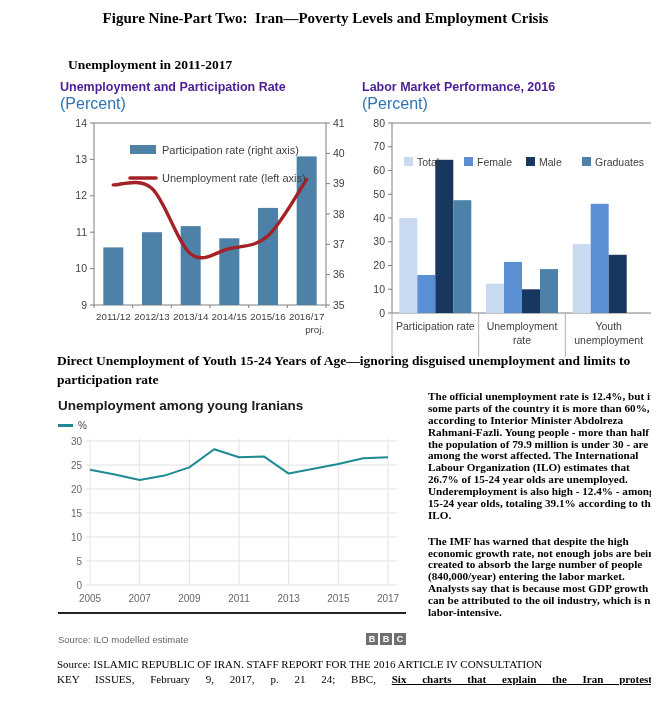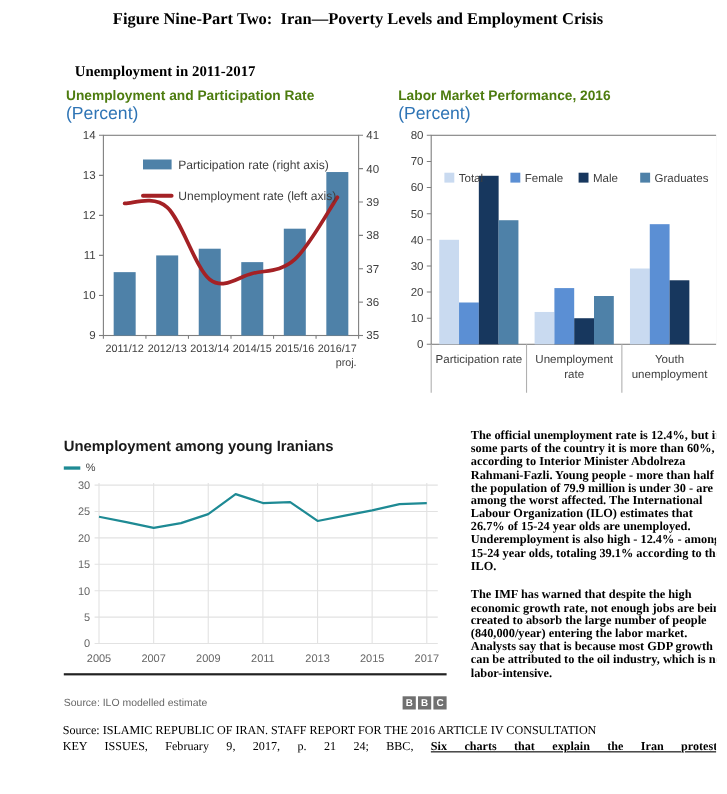--- a/index.html
+++ b/index.html
@@ -6,21 +6,21 @@
   html,body{background:#ffffff}
   body{width:661px;height:722px;font-family:"Liberation Serif",serif;color:#000}
   .page{position:relative;width:651px;height:722px;background:#fff;overflow:hidden}
   .main-title{position:absolute;top:10px;left:0;width:100%;text-align:center;font-weight:bold;font-size:15px}
   .section1{position:absolute;top:57px;left:68px;font-weight:bold;font-size:13.5px}
   .section2{position:absolute;top:352px;left:57px;width:601px;font-weight:bold;font-size:13.5px;line-height:1.4}
   .chart{position:absolute;font-family:"Liberation Sans",sans-serif}
   .chart svg text{font-family:"Liberation Sans",sans-serif}
   .chart1{left:60px;top:80px;width:300px}
   .chart2{left:362px;top:80px;width:298px}
-  .chart-title{color:#4d7c0f;font-weight:bold;font-size:12.5px}
+  .chart-title{color:#4c1d95;font-weight:bold;font-size:12.5px}
   .chart-sub{color:#2E74B5;font-size:16px;margin-top:1px}
   .chart svg{display:block;margin-top:4px}
   .chart3{left:58px;top:398px;width:348px}
   .bbc-title{font-size:13.5px;font-weight:bold;color:#1a1a1a}
   .bbc-sub{font-size:10.5px;color:#5a5a5a;margin-top:4px}
   .bbc-legend{margin-top:7px;font-size:10px;color:#444;display:flex;align-items:center;gap:5px}
   .bbc-dash{display:inline-block;width:15px;height:3px;background:#1E8A94}
   .chart3 svg{margin-top:2px}
   .bbc-footer{margin-top:1px;border-top:2px solid #222;padding-top:19px;display:flex;justify-content:space-between;align-items:center}
   .bbc-source{font-size:9.5px;color:#666}
@@ -156,20 +156,21 @@
         <text x="55" y="48.5" text-anchor="start" font-size="10.5" fill="#3F3F3F">Total</text>
         <rect x="102" y="40" width="9" height="9" fill="#5B8FD4"></rect>
         <text x="115" y="48.5" text-anchor="start" font-size="10.5" fill="#3F3F3F">Female</text>
         <rect x="164" y="40" width="9" height="9" fill="#17375E"></rect>
         <text x="177" y="48.5" text-anchor="start" font-size="10.5" fill="#3F3F3F">Male</text>
         <rect x="220" y="40" width="9" height="9" fill="#4E81A8"></rect>
         <text x="233" y="48.5" text-anchor="start" font-size="10.5" fill="#3F3F3F">Graduates</text>
       </svg>
   </div>
 
+  <div class="section2">Direct Unemployment of Youth 15-24 Years of Age—ignoring disguised unemployment and limits to participation rate</div>
 
   <div class="chart chart3">
     <div class="bbc-title">Unemployment among young Iranians</div>
     <div class="bbc-legend">
       <span class="bbc-dash"></span>
       <span>%</span>
     </div>
     <svg id="chart3-svg" width="348" height="178">
         <line x1="32.0" y1="6" x2="32.0" y2="152" stroke="#E2E2E2"></line>
         <line x1="81.7" y1="6" x2="81.7" y2="152" stroke="#E2E2E2"></line>

